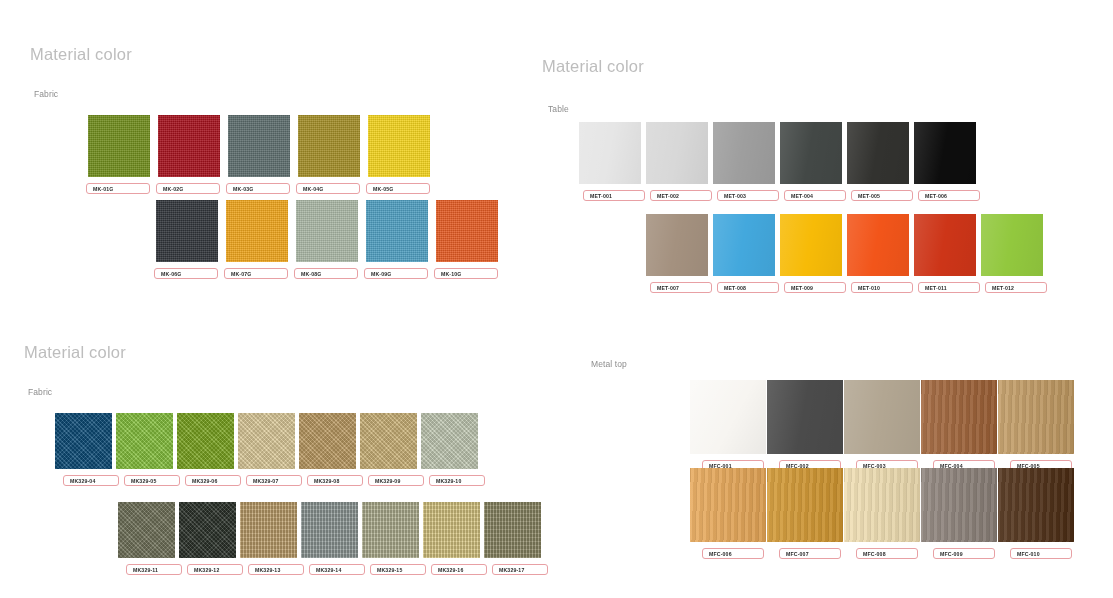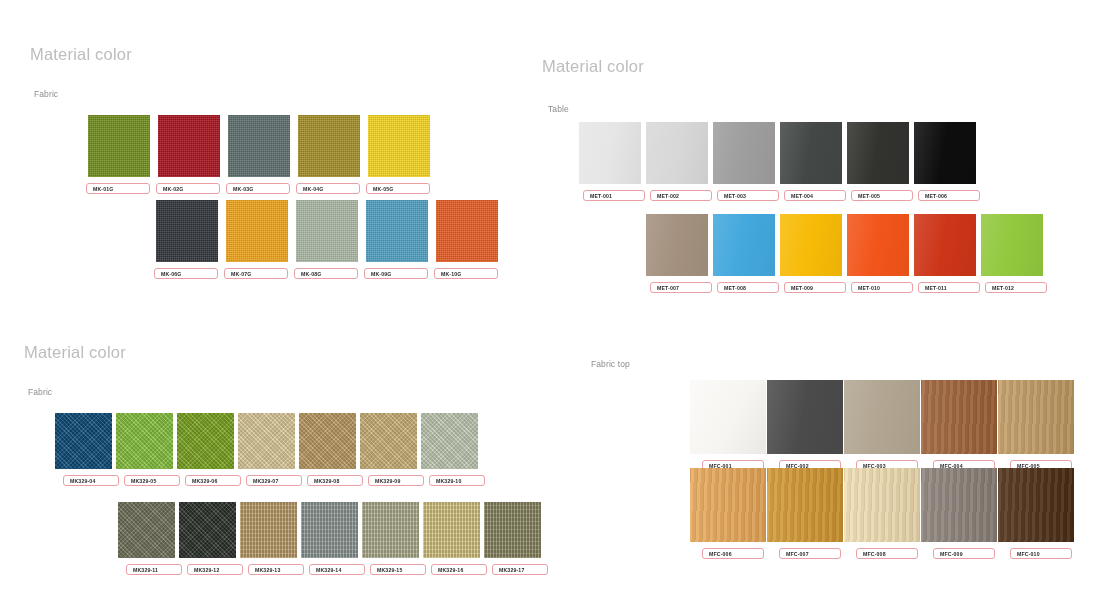--- a/index.html
+++ b/index.html
@@ -97,21 +97,21 @@
 
 <div class="panel panel-title" style="left:30px; top:46px;">Material color</div>
 <div class="panel panel-subtitle" style="left:34px; top:90px;">Fabric</div>
 
 <div class="panel panel-title" style="left:542px; top:58px;">Material color</div>
 <div class="panel panel-subtitle" style="left:548px; top:105px;">Table</div>
 
 <div class="panel panel-title" style="left:24px; top:344px;">Material color</div>
 <div class="panel panel-subtitle" style="left:28px; top:388px;">Fabric</div>
 
-<div class="panel panel-subtitle" style="left:591px; top:360px;">Fabric top</div>
+<div class="panel panel-subtitle" style="left:591px; top:360px;">Metal top</div>
 
 <div id="swatch-root">
     <div class="swatch-row" style="left: 88px; top: 115px; gap: 8px;">
       <div class="swatch-cell" style="width: 62px;">
         <div class="swatch tex-fabric" title="MK-01G" style="width: 62px; height: 62px; background-color: rgb(111, 139, 27);"></div>
         <div class="swatch-label" style="width: 64px; margin-top: 6px; margin-left: -2px;">MK-01G</div>
       </div>
       <div class="swatch-cell" style="width: 62px;">
         <div class="swatch tex-fabric" title="MK-02G" style="width: 62px; height: 62px; background-color: rgb(164, 16, 28);"></div>
         <div class="swatch-label" style="width: 64px; margin-top: 6px; margin-left: -2px;">MK-02G</div>

